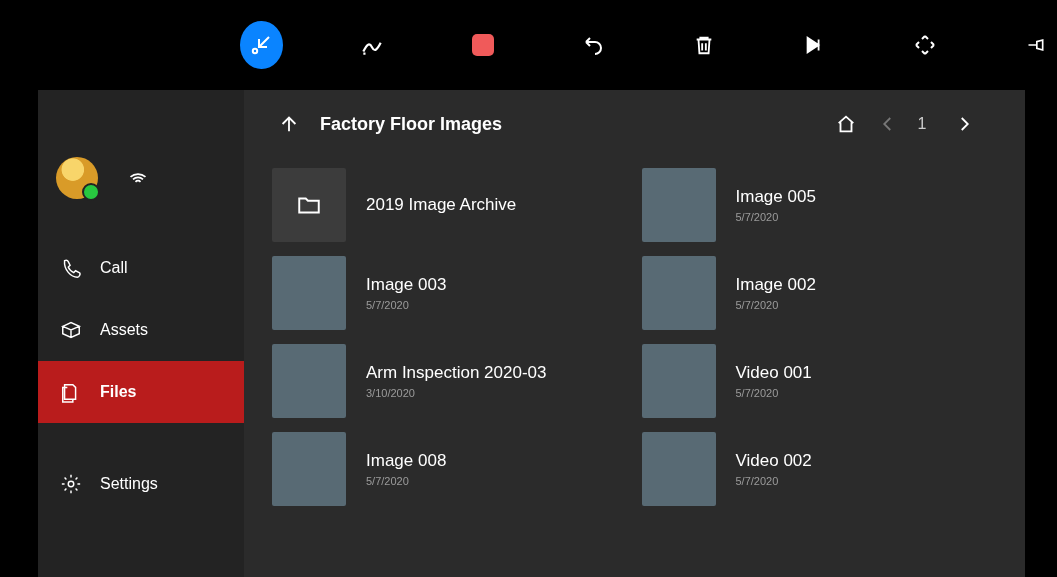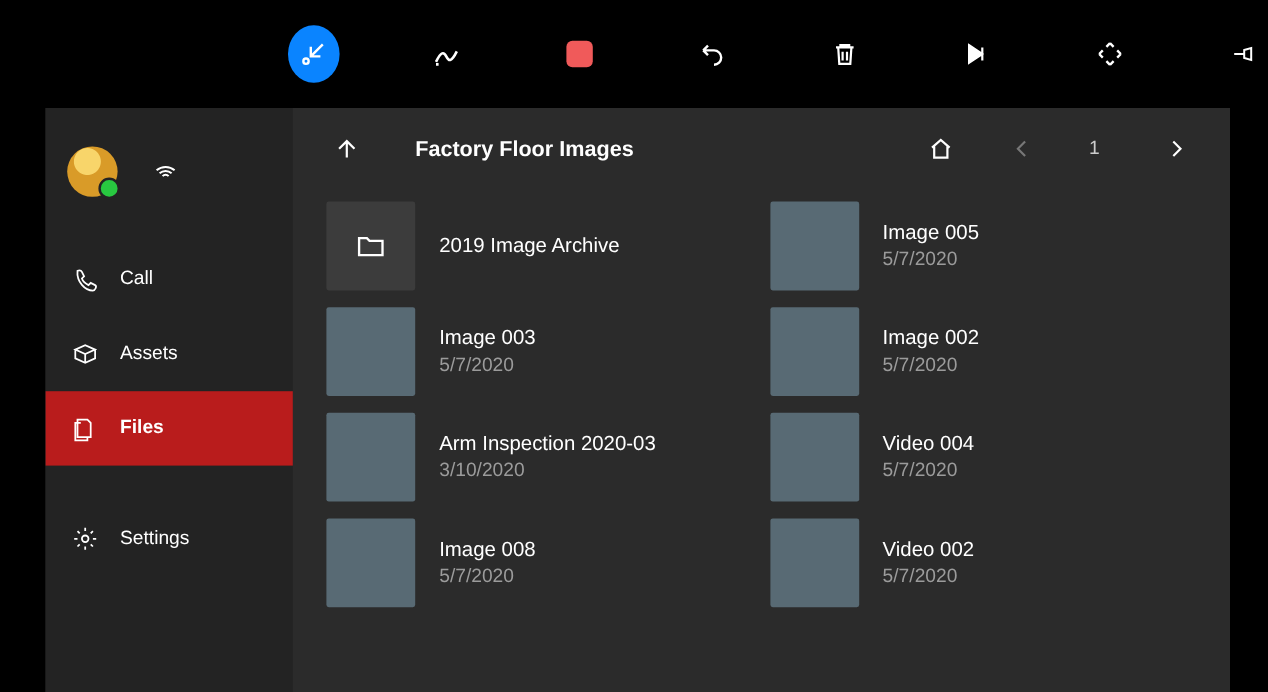--- a/index.html
+++ b/index.html
@@ -3,52 +3,52 @@
 <meta charset="utf-8">
 <style>
   * { box-sizing: border-box; margin: 0; padding: 0; }
   html, body { width: 1057px; height: 577px; background: #000; font-family: "Segoe UI", Arial, sans-serif; color: #fff; overflow: hidden; }
   .toolbar { height: 90px; display: flex; align-items: center; padding-left: 240px; gap: 68px; }
   .tool { width: 48px; height: 48px; display: flex; align-items: center; justify-content: center; border-radius: 50%; cursor: pointer; }
   .tool.active { background: #0a84ff; }
   .tool svg { stroke: #fff; fill: none; stroke-width: 2; }
   .tool .stopsq { width: 22px; height: 22px; border-radius: 5px; background: #f05a5a; }
   .app { position: absolute; top: 90px; left: 38px; right: 32px; bottom: 0; display: flex; background: #2b2b2b; }
-  .sidebar { width: 206px; background: #232323; display: flex; flex-direction: column; padding-top: 32px; }
+  .sidebar { width: 206px; background: #232323; display: flex; flex-direction: column; padding-top: 5px; justify-content: center; }
   .profile { display: flex; align-items: center; gap: 28px; padding-left: 18px; margin-bottom: 38px; }
   .avatar { width: 42px; height: 42px; border-radius: 50%; background: radial-gradient(circle at 40% 30%, #f8d56a 0 28%, #d99b28 30% 100%); position: relative; }
   .avatar::after { content: ""; position: absolute; right: -2px; bottom: -2px; width: 14px; height: 14px; border-radius: 50%; background: #28c840; border: 2px solid #232323; }
   .nav-item { height: 62px; display: flex; align-items: center; gap: 18px; padding-left: 22px; font-size: 16px; cursor: pointer; }
   .nav-item svg { stroke: #fff; fill: none; stroke-width: 1.6; }
   .nav-item.active { background: #b91c1c; font-weight: 600; }
   .nav-item.active::before { content: ""; position: absolute; } 
   .nav-gap { flex: 0 0 30px; }
   .main { flex: 1; padding: 0 0 0 0; position: relative; }
-  .main-header { height: 68px; display: flex; align-items: center; padding-left: 28px; padding-right: 28px; gap: 26px; }
+  .main-header { height: 68px; display: flex; align-items: center; padding-left: 28px; padding-right: 44px; }
   .main-header .back { width: 34px; height: 34px; display:flex; align-items:center; justify-content:center; cursor:pointer; }
   .main-header .title { font-size: 18px; font-weight: 600; margin-left: 14px; }
   .main-header .spacer { flex: 1; }
   .main-header .hn { width: 34px; height:34px; display:flex; align-items:center; justify-content:center; cursor:pointer; margin-left: 8px; }
   .main-header .hn.dis svg { stroke:#777; }
   .main-header .page-num { width: 34px; text-align:center; font-size: 16px; color:#ccc; }
   .grid { display: grid; grid-template-columns: 1fr 1fr; column-gap: 22px; row-gap: 14px; padding: 10px 36px 0 28px; }
   .item { display: flex; align-items: center; gap: 20px; height: 74px; cursor: pointer; }
   .thumb { width: 74px; height: 74px; border-radius: 2px; flex-shrink:0; }
   .thumb.folder { background:#3c3c3c; display:flex; align-items:center; justify-content:center; }
   .thumb.folder svg { stroke:#fff; fill:none; stroke-width:1.8; }
   .thumb.img { background:#586a74; }
   .t2 { background: linear-gradient(160deg,#c9a867 0 40%,#5a4a30 40% 100%); }
   .t3 { background: linear-gradient(180deg,#dfe8ee 0 55%,#7a8a95 55% 100%); }
   .t4 { background: linear-gradient(160deg,#3d4e71 0 50%,#a08552 50% 100%); }
   .t5 { background: linear-gradient(150deg,#d6dde1 0 35%,#e0b838 35% 70%,#777 70% 100%); }
   .t6 { background: linear-gradient(160deg,#793024 0 40%,#c99552 40% 100%); }
   .t7 { background: linear-gradient(170deg,#cfd6da 0 50%,#b6572e 50% 100%); }
   .t8 { background: linear-gradient(170deg,#cfd6da 0 55%,#b85b3a 55% 100%); }
   .meta .name { font-size: 17px; color:#fff; }
-  .meta .date { font-size: 16px; color:#9b9b9b; margin-top:4px; }
+  .meta .date { font-size: 11px; color:#9b9b9b; margin-top:4px; }
 </style>
 </head>
 <body>
 
 <div class="toolbar">
   <div class="tool active">
     <svg width="24" height="24" viewBox="0 0 24 24">
         <path d="M20 4 L10 14 M10 6 V14 H18"></path>
         <circle cx="6" cy="18" r="2.2"></circle>
       </svg>
@@ -194,21 +194,21 @@
         <div class="thumb img t5"></div>
         <div class="meta">
           <div class="name">Arm Inspection 2020-03</div>
           <div class="date">3/10/2020</div>
         </div>
       </div>
 
       <div class="item">
         <div class="thumb img t6"></div>
         <div class="meta">
-          <div class="name">Video 004</div>
+          <div class="name">Video 001</div>
           <div class="date">5/7/2020</div>
         </div>
       </div>
 
       <div class="item">
         <div class="thumb img t7"></div>
         <div class="meta">
           <div class="name">Image 008</div>
           <div class="date">5/7/2020</div>
         </div>

